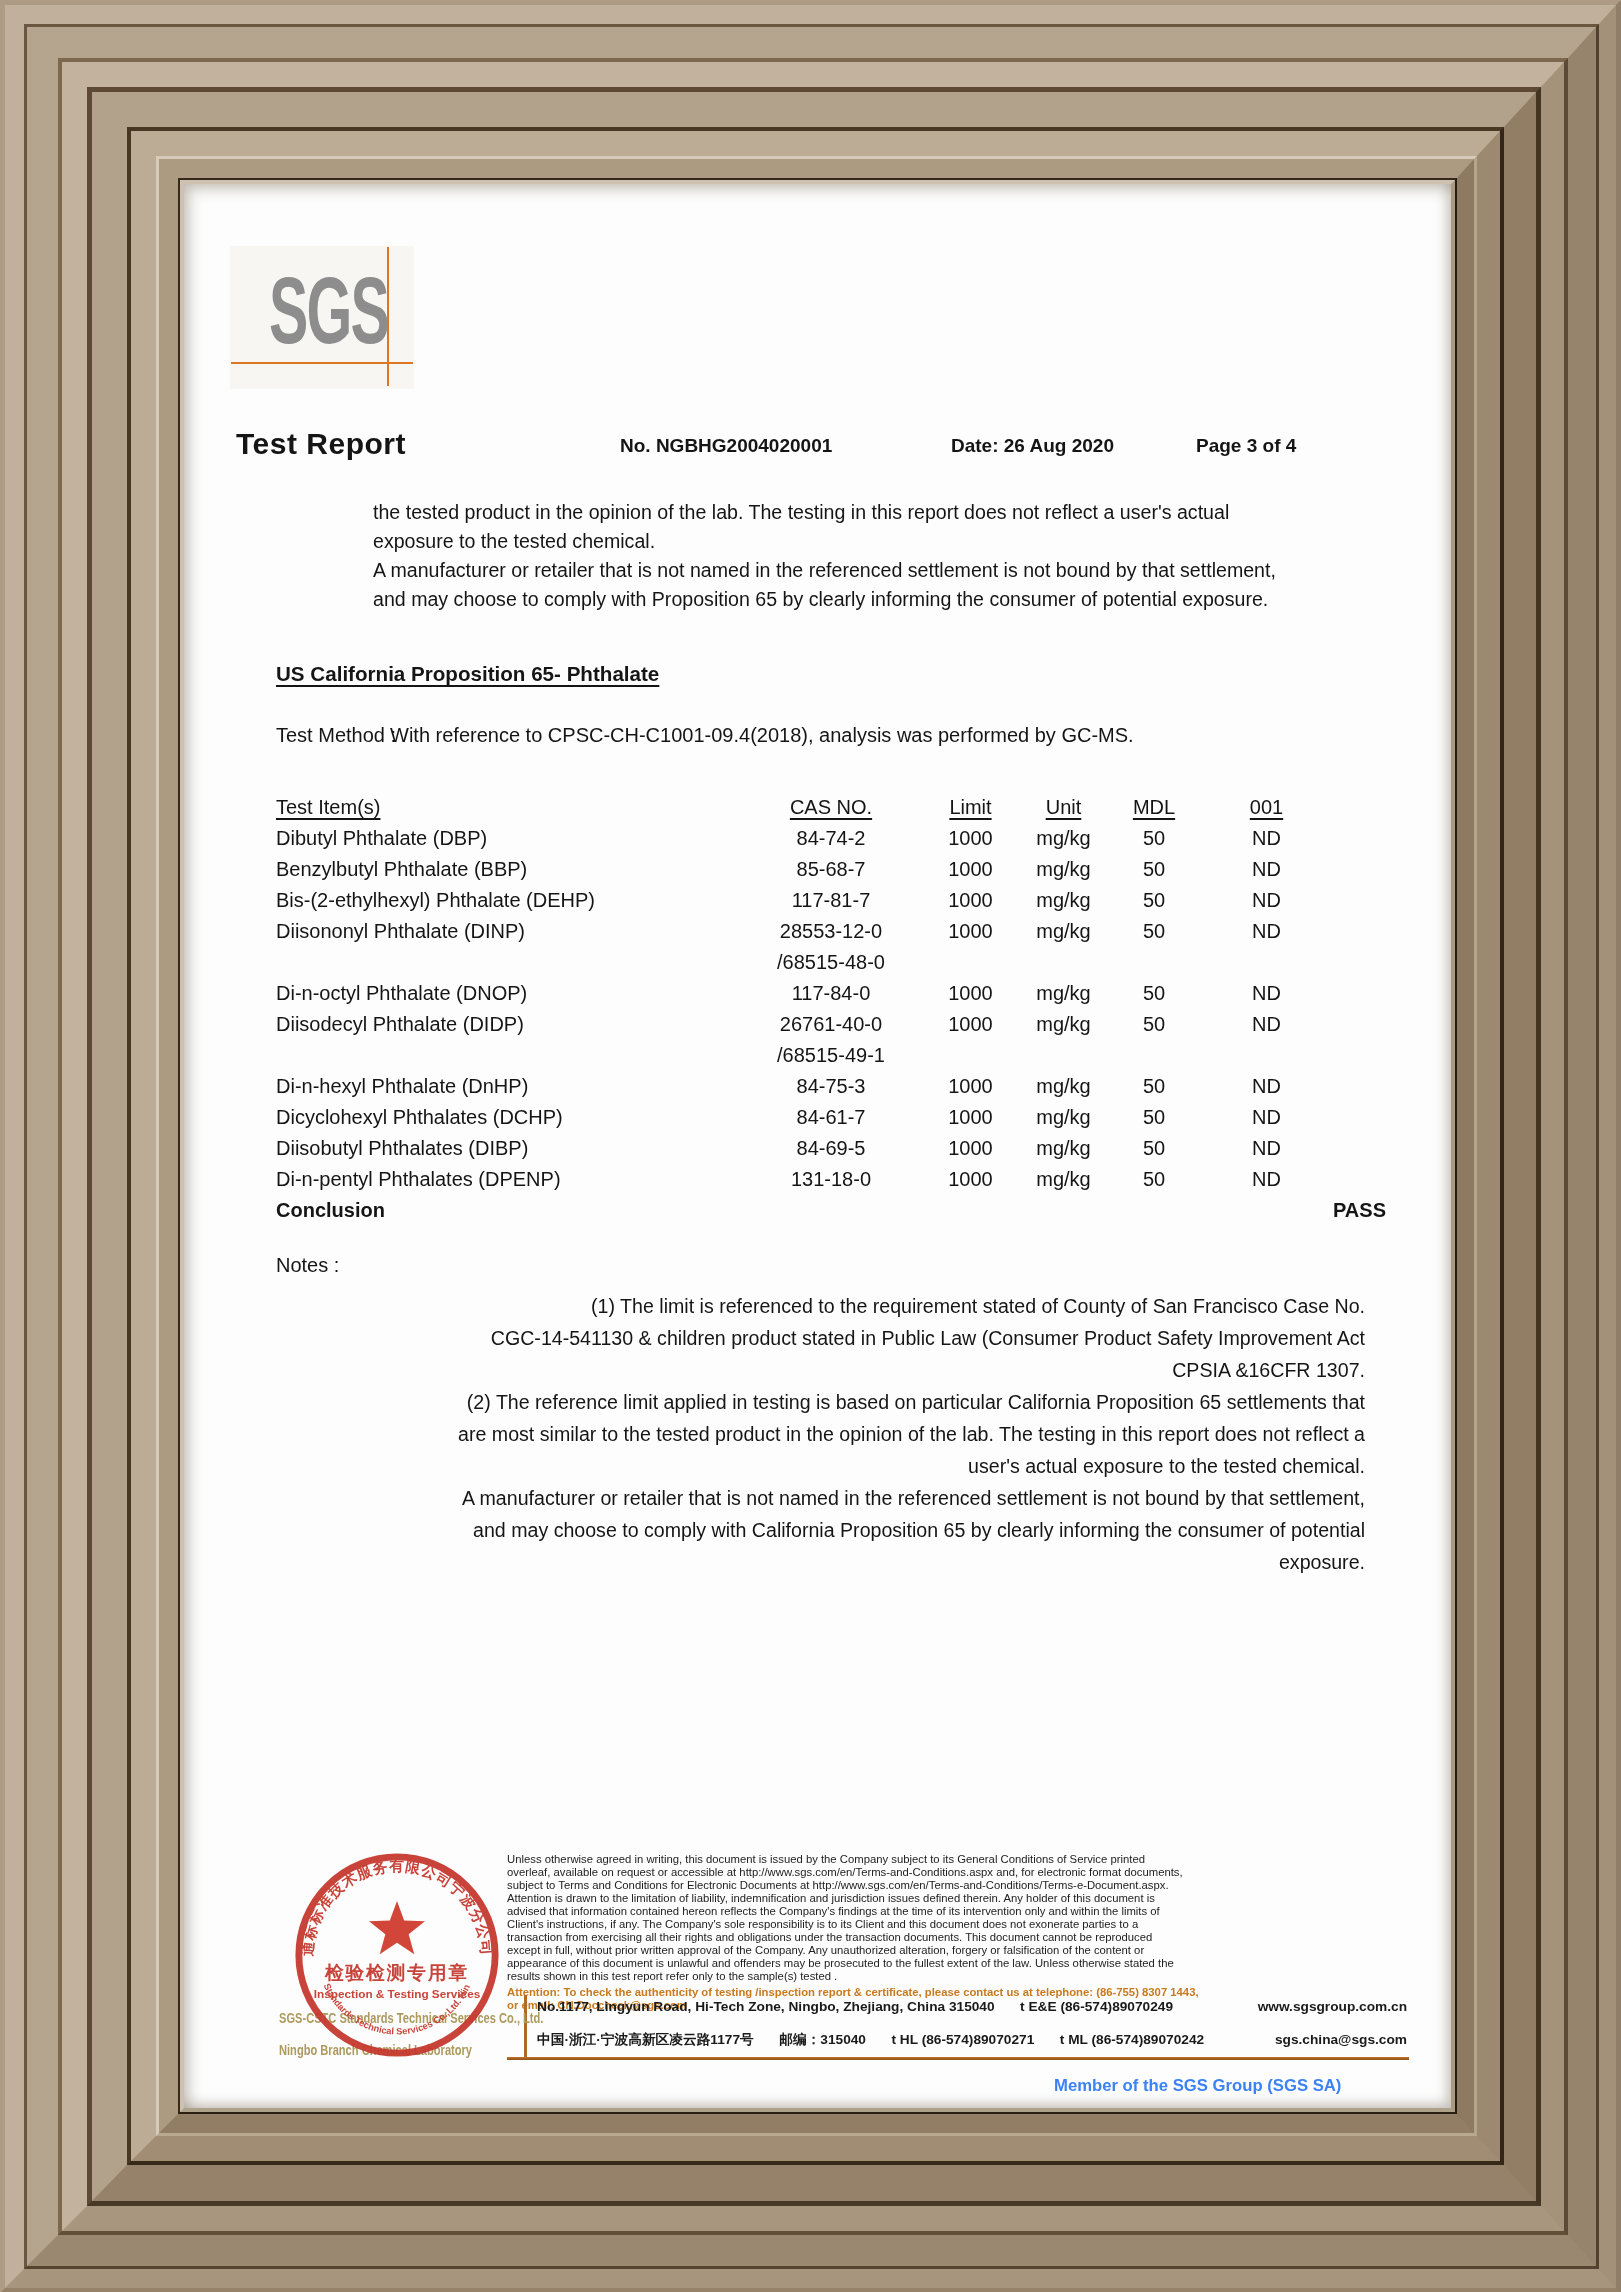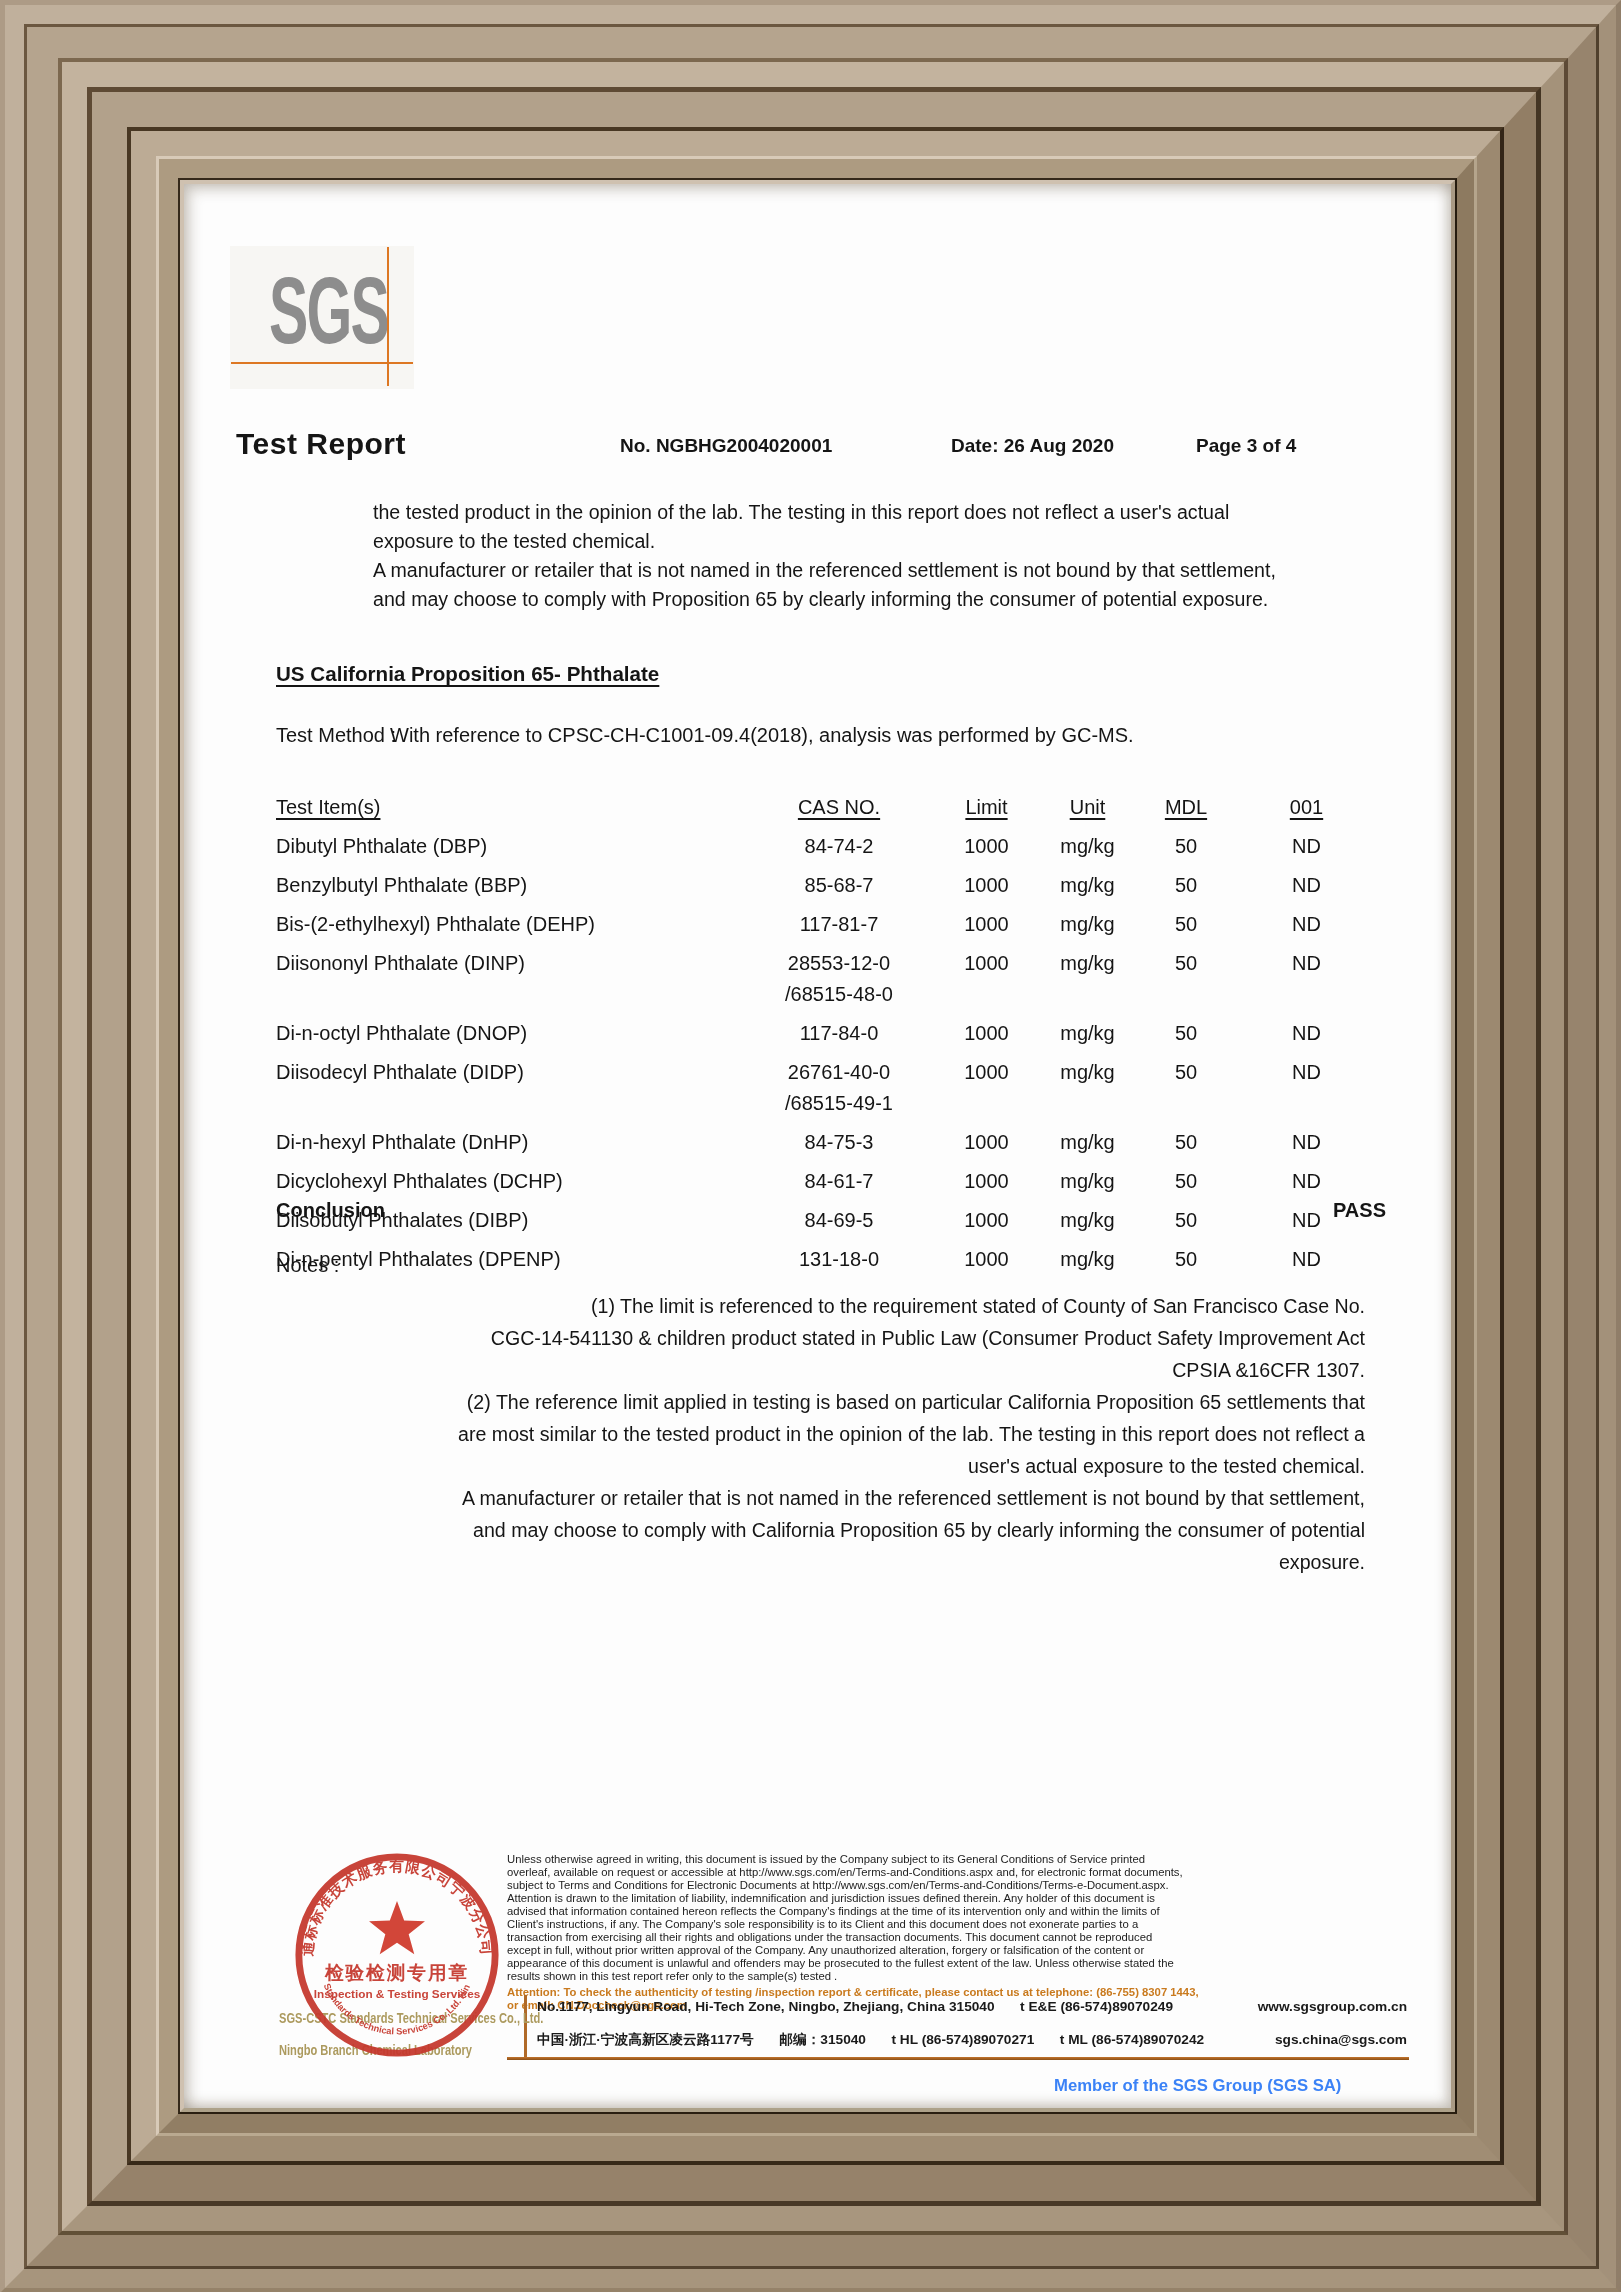--- a/index.html
+++ b/index.html
@@ -39,21 +39,21 @@
   .report-no{left:436px;} .report-date{left:767px;} .report-page{left:1012px;}
 
   .intro{left:189px;top:314px;width:992px;font-size:19.6px;line-height:29px;white-space:pre-line;}
 
   .section-heading{left:92px;top:478px;font-size:20.6px;font-weight:600;text-decoration:underline;text-underline-offset:3.9px;}
   .test-method{left:92px;top:540px;font-size:20px;}
   .test-method .tm-text{position:absolute;left:114px;top:0;width:882px;white-space:nowrap;}
 
   
   .rtable{left:92px;top:608px;width:1064px;display:grid;grid-template-columns:457px 196px 83px 103px 78px 147px;
-          font-size:20px;line-height:31px;align-items:start;gap:8px;}
+          font-size:20px;line-height:31px;align-items:start;}
   .rtable .c{text-align:center;}
   .rtable .hd{text-decoration:underline;text-underline-offset:3.9px;}
   .rtable .cas{white-space:pre-line;text-align:center;}
   .concl-label{left:92px;top:1015px;font-size:20px;font-weight:bold;}
   .concl-value{left:1102px;top:1015px;width:147px;text-align:center;font-size:20px;font-weight:bold;}
 
   .notes-label{left:92px;top:1070px;font-size:20px;}
   .notes-body{left:189px;top:1106px;width:992px;font-size:19.6px;line-height:32px;white-space:pre-line;text-align:right;}
 
   

